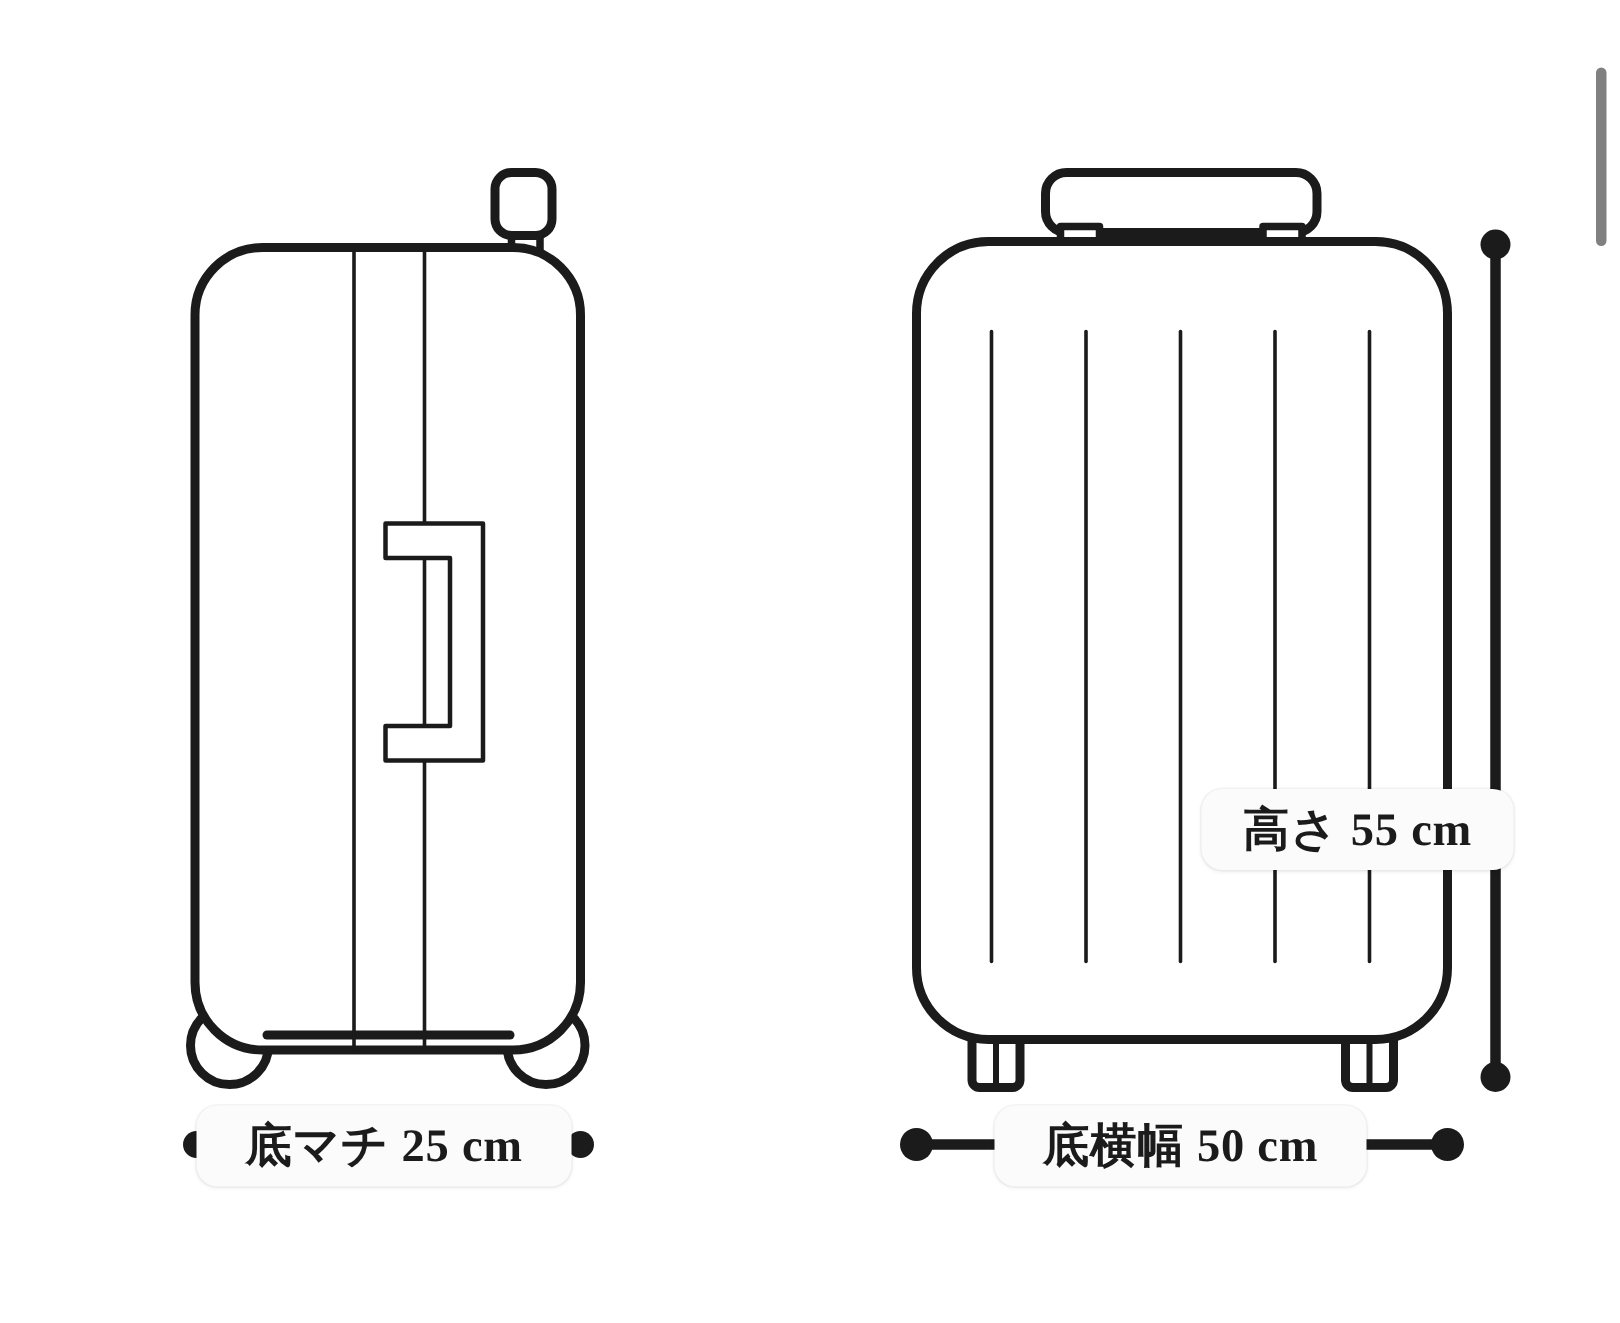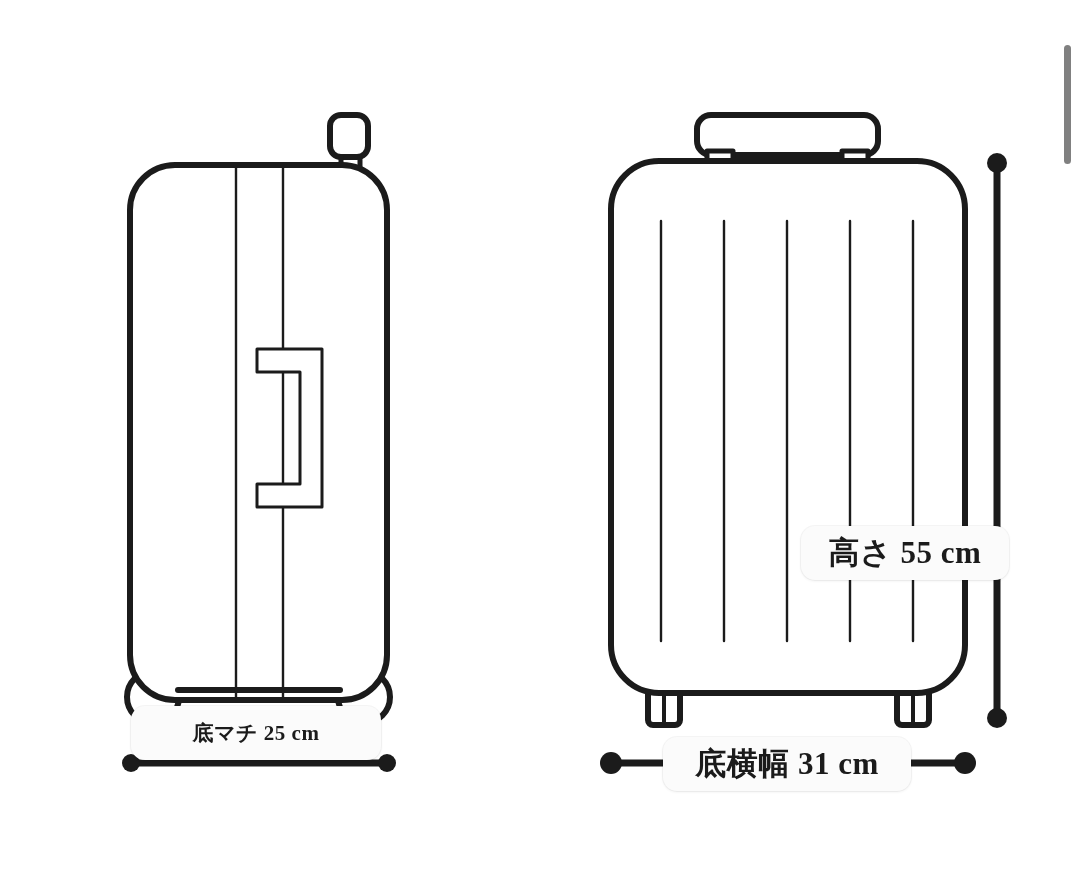--- a/index.html
+++ b/index.html
@@ -35,24 +35,24 @@
     box-shadow: 0 0 0 1px rgba(0,0,0,0.035), 0 1px 3px rgba(0,0,0,0.07);
     color: #1b1b1b;
     font-weight: bold;
     letter-spacing: 0.5px;
     white-space: nowrap;
     box-sizing: border-box;
     font-family: Liberation Serif, serif;
   }
   #pill-depth {
     left: 131px;
-    top: 706px;
+    top: 737px;
     width: 250px;
     height: 54px;
-    font-size: 21px;
+    font-size: 31px;
   }
   #pill-width {
     left: 663px;
     top: 737px;
     width: 248px;
     height: 54px;
     font-size: 31px;
   }
   #pill-height {
     left: 801px;
@@ -188,21 +188,21 @@
       </g>
 
     </g>
   </svg>
 
   <div class="dim-pill" id="pill-depth">
     <span>底マチ 25 cm</span>
   </div>
 
   <div class="dim-pill" id="pill-width">
-    <span>底横幅 31 cm</span>
+    <span>底横幅 50 cm</span>
   </div>
 
   <div class="dim-pill" id="pill-height">
     <span>高さ 55 cm</span>
   </div>
 
   <div id="scrollbar-track">
     <div id="scrollbar-thumb"></div>
   </div>
 

